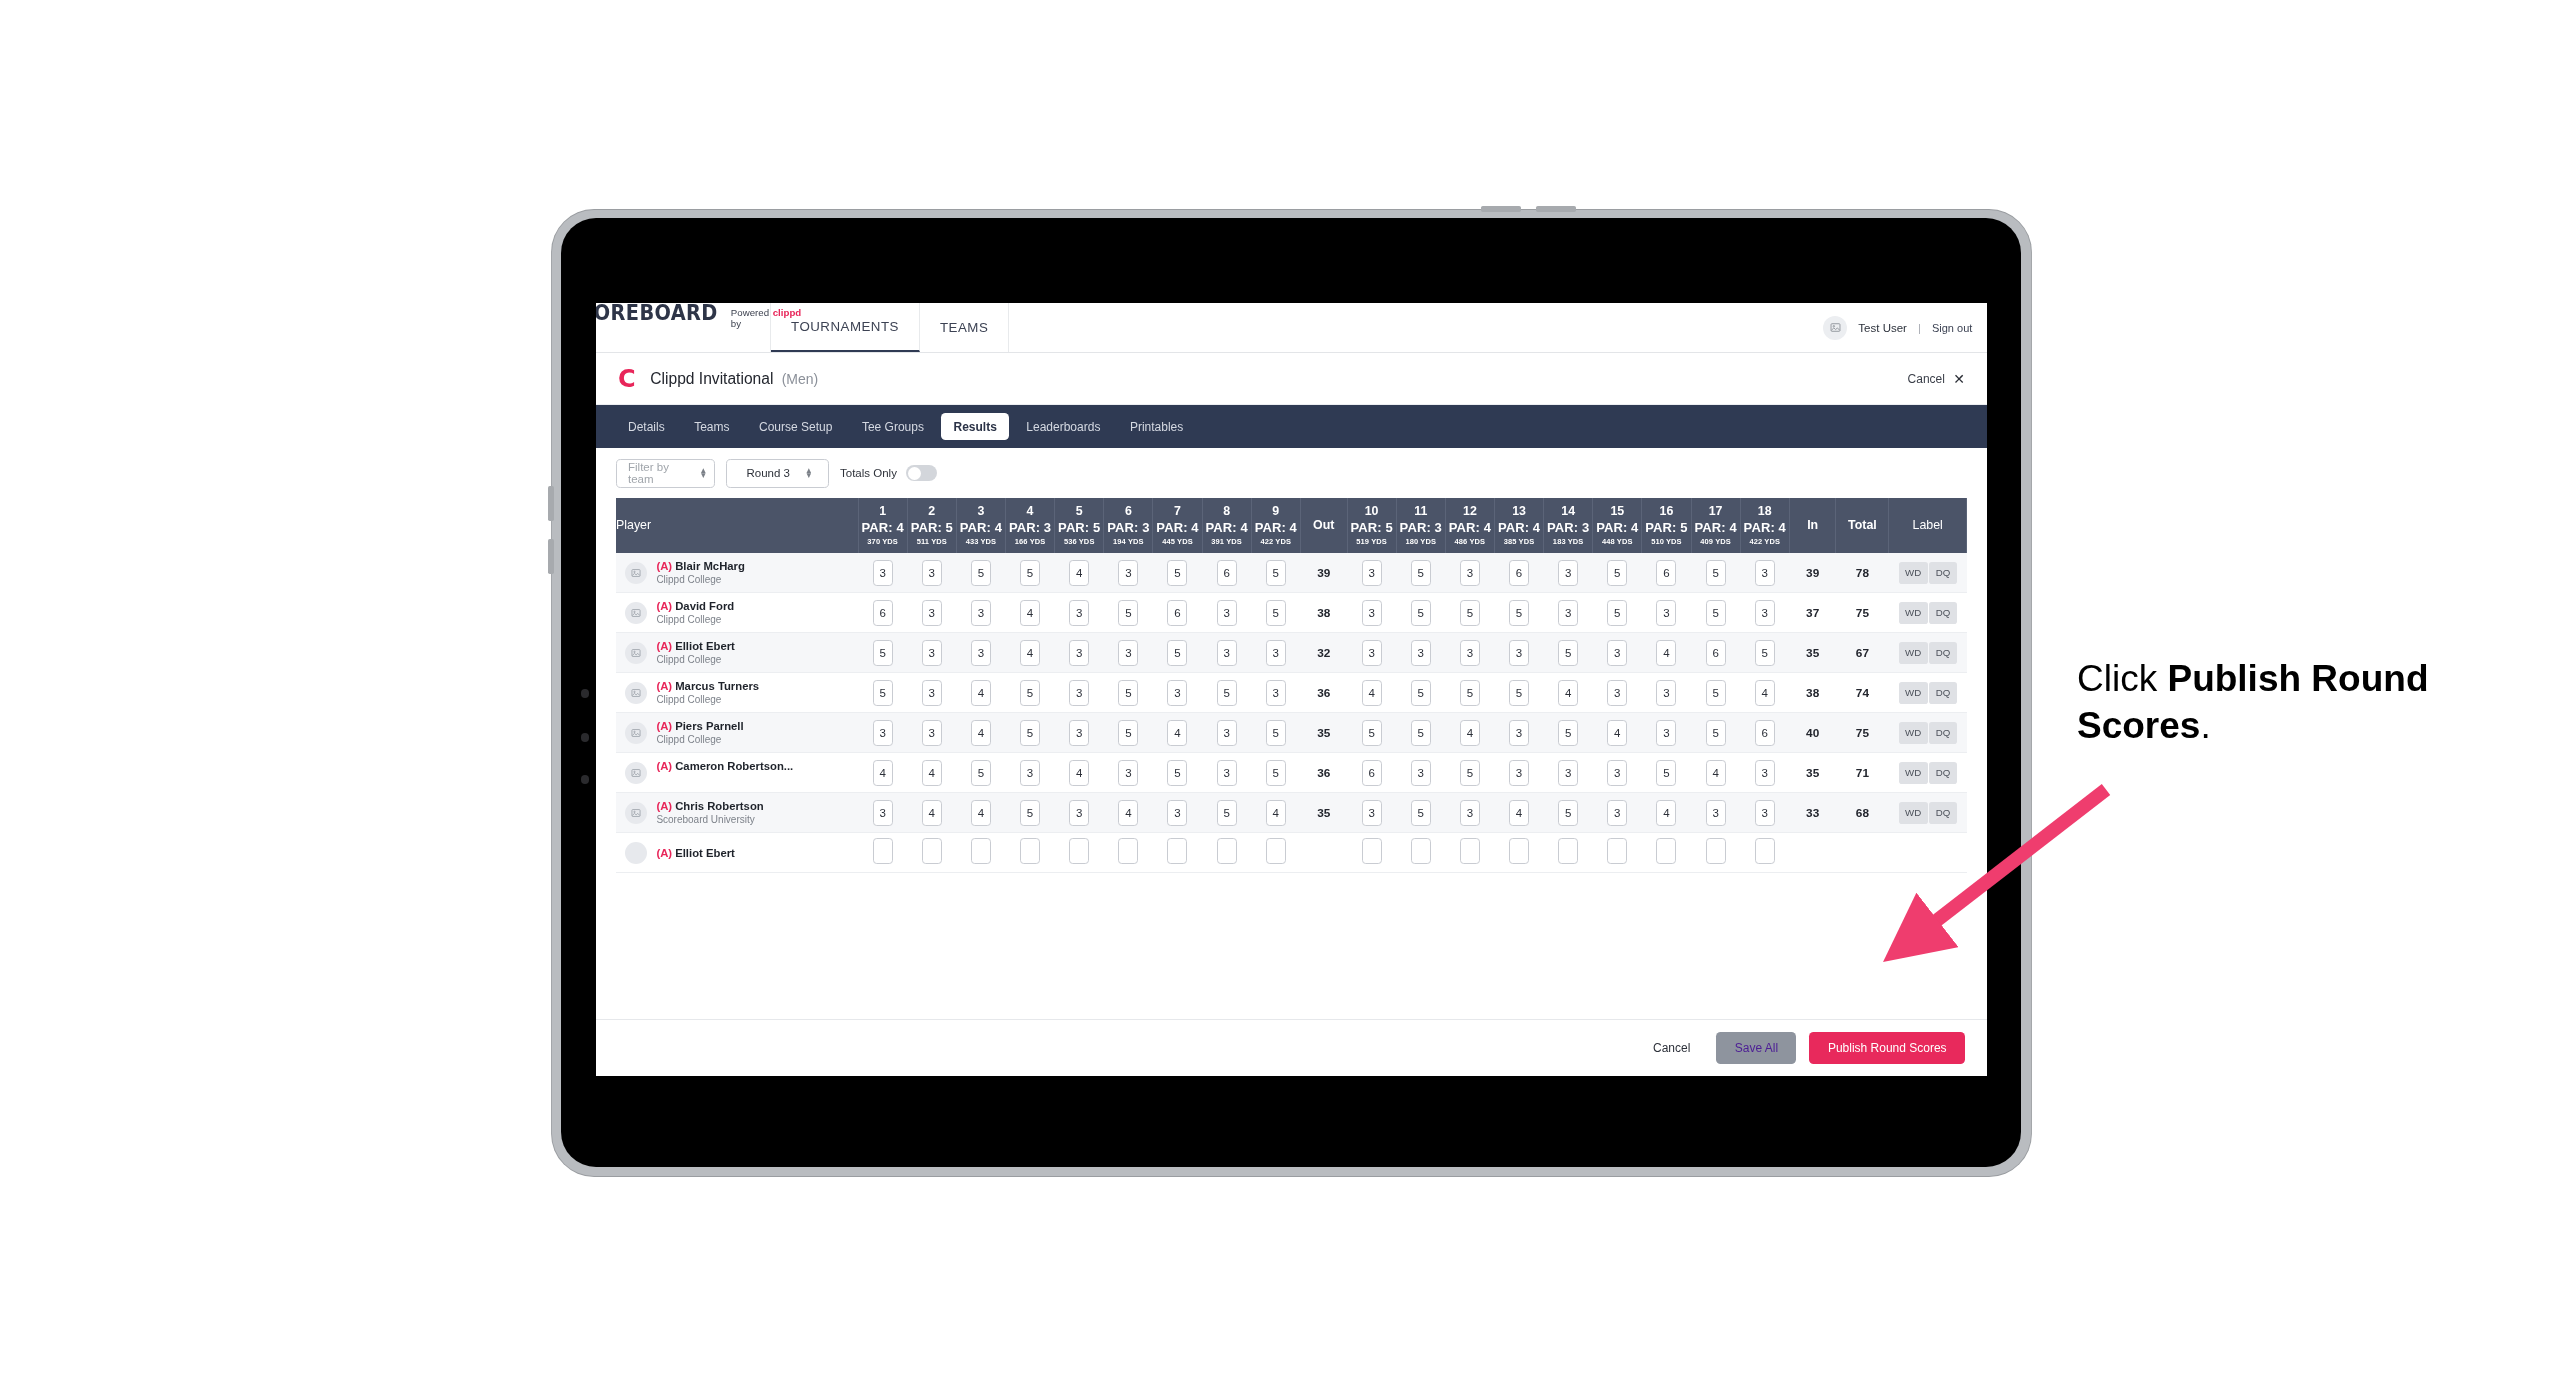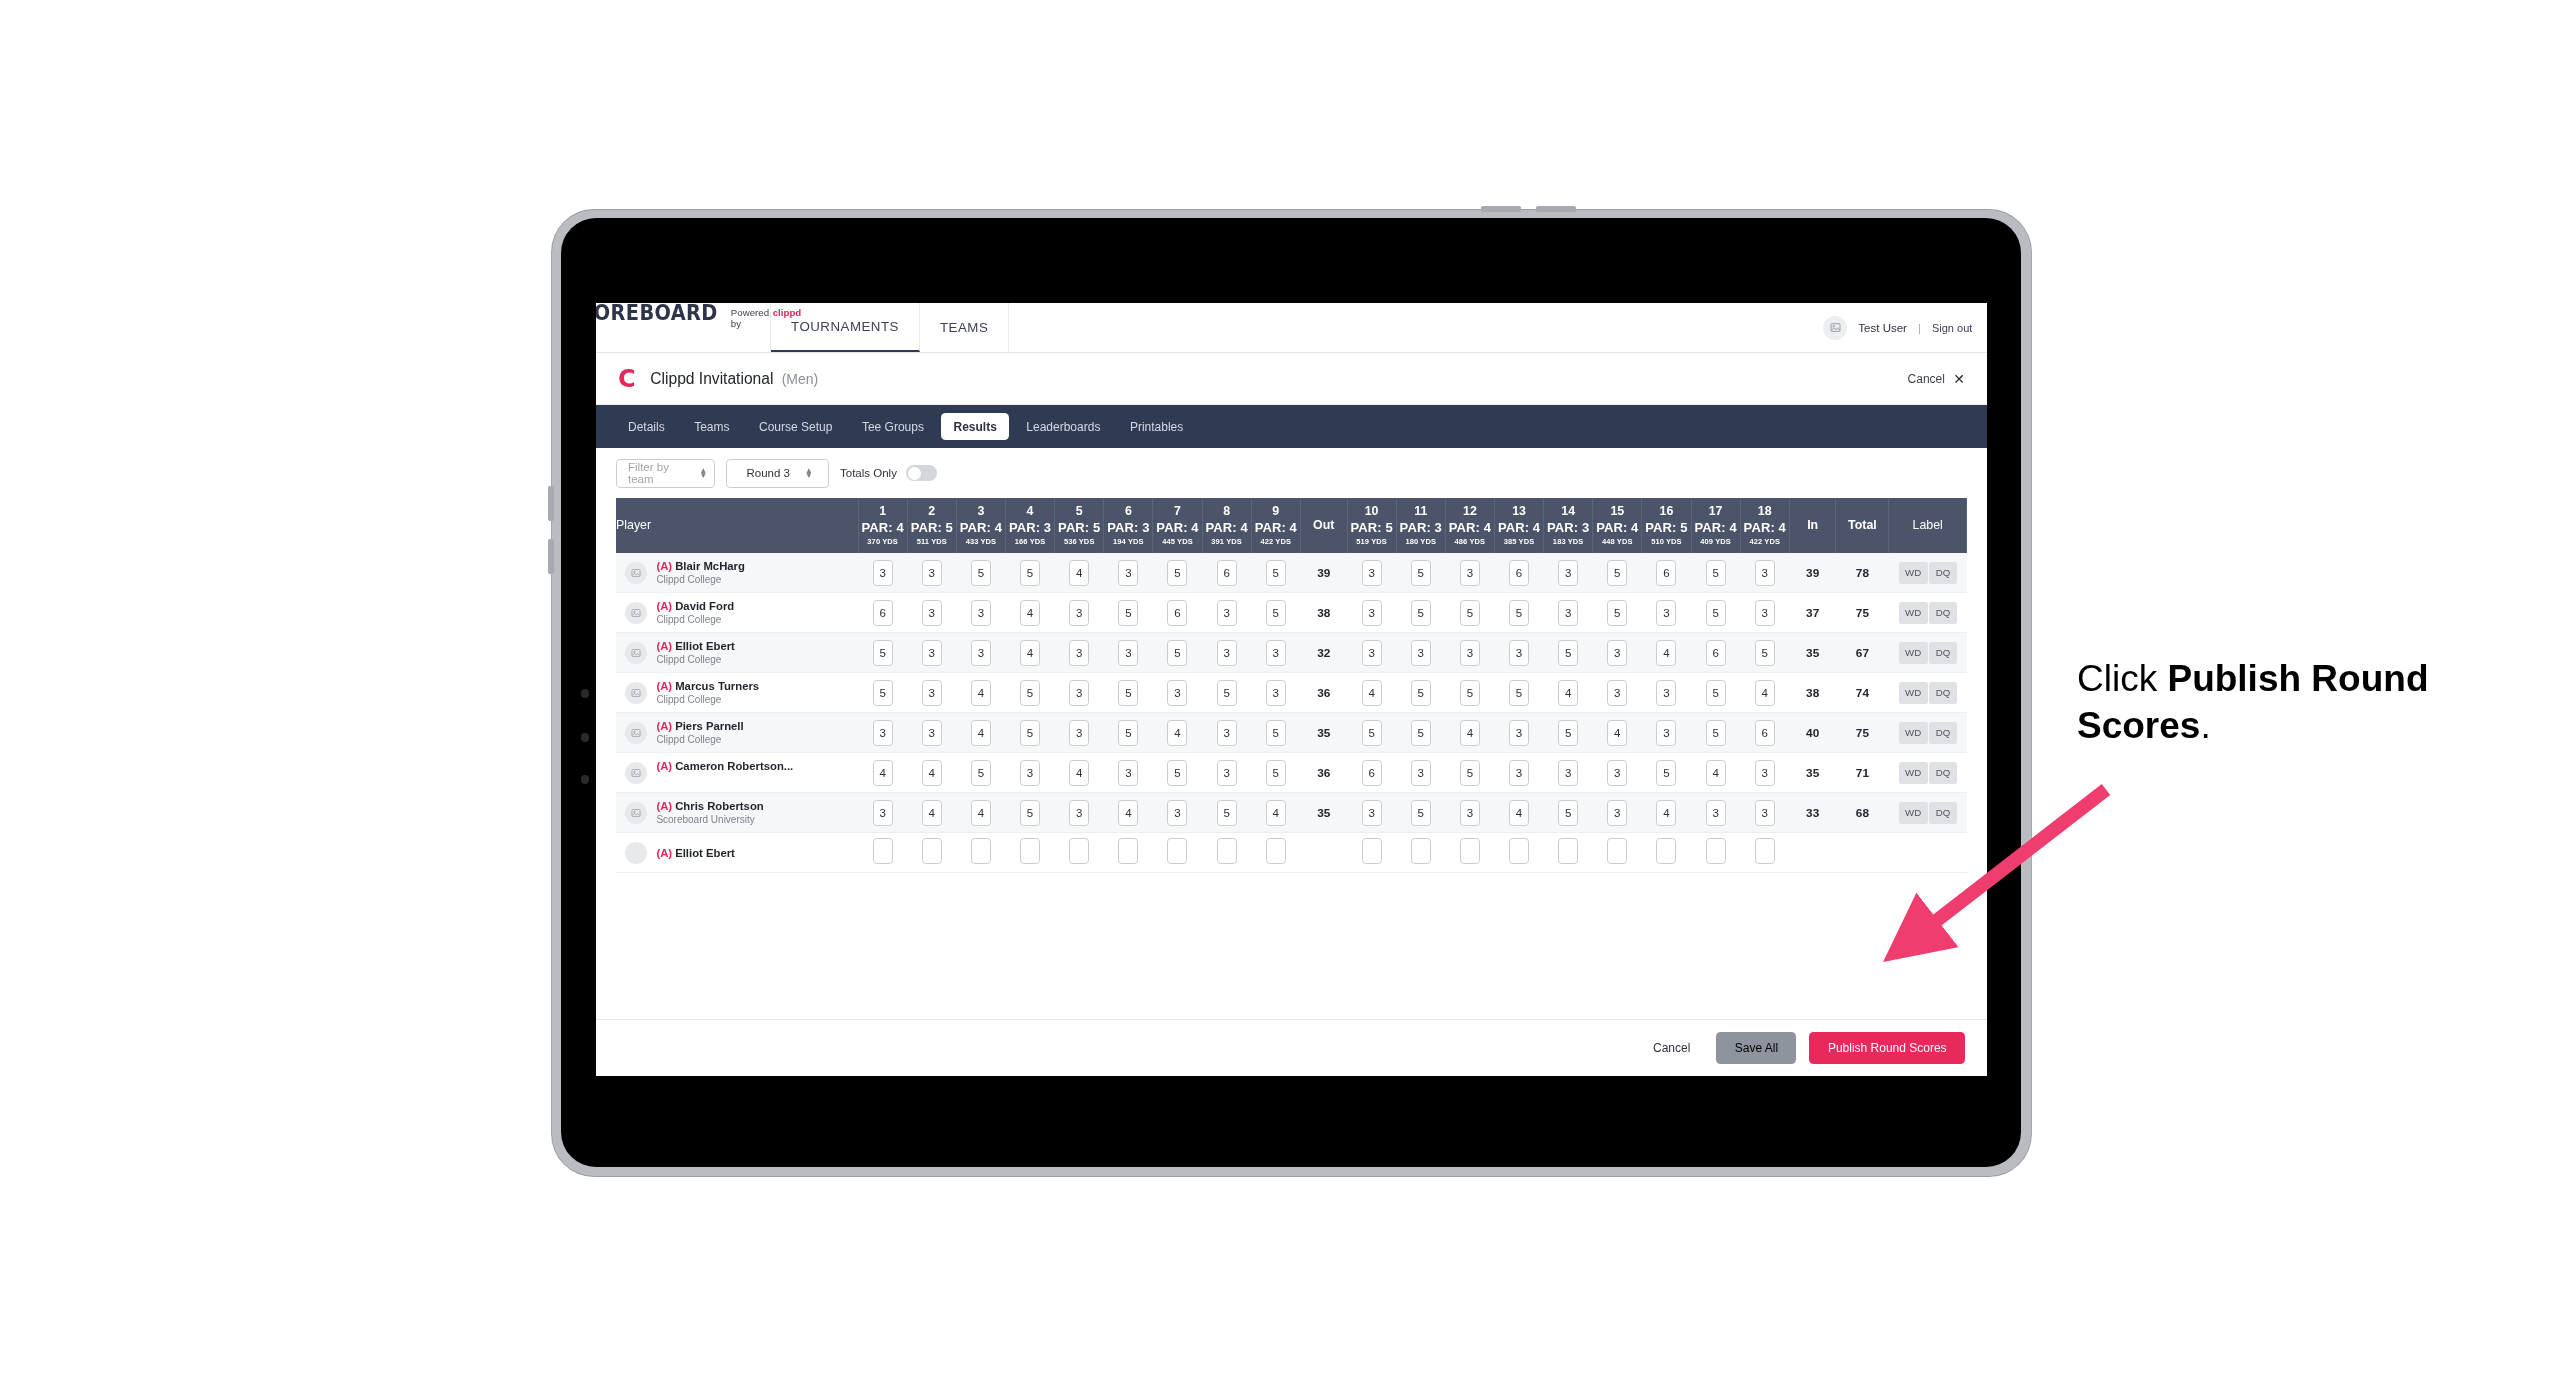--- a/index.html
+++ b/index.html
@@ -219,21 +219,21 @@
     background: #ffffff; border-top: 0.9px solid #e6e8eb;
     display: flex; align-items: center; justify-content: flex-end;
     gap: 13px; padding-right: 22px;
   }
   .btn-cancel {
     font-size: 12px; color: #2d313a; background: none;
     border: none; cursor: pointer; padding: 7.4px 13px;
     font-family: "Liberation Sans", sans-serif;
   }
   .btn-save {
-    font-size: 12px; color: #000000; background: #8e949e;
+    font-size: 12px; color: #4c1d95; background: #8e949e;
     border: none; border-radius: 4.6px; padding: 9.2px 18.4px;
     cursor: pointer; font-family: "Liberation Sans", sans-serif;
   }
   .btn-publish {
     font-size: 12px; color: #ffffff; background: #e8295c;
     border: none; border-radius: 4.6px; padding: 9.2px 18.4px;
     cursor: pointer; font-family: "Liberation Sans", sans-serif;
   }
   .fade-bottom {
     position: absolute; left: 0; right: 0; bottom: 57px; height: 14.7px;

